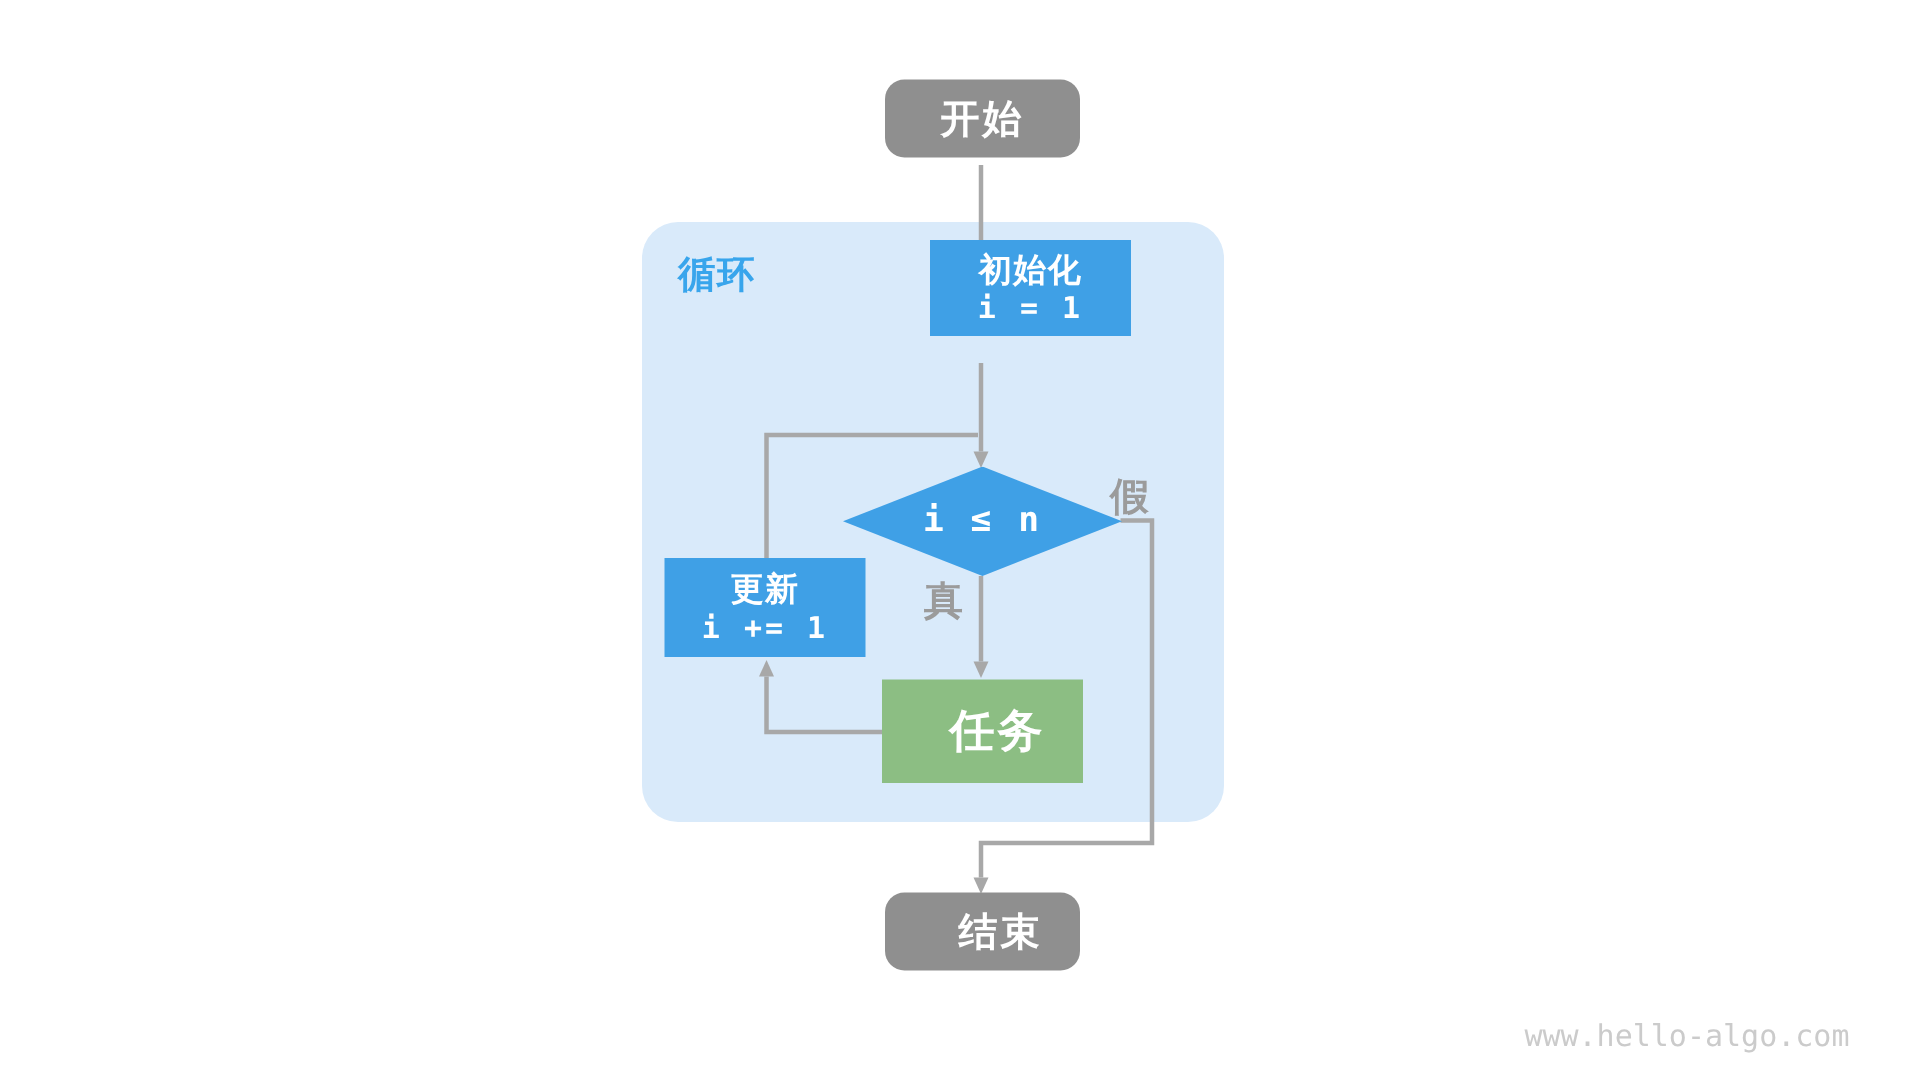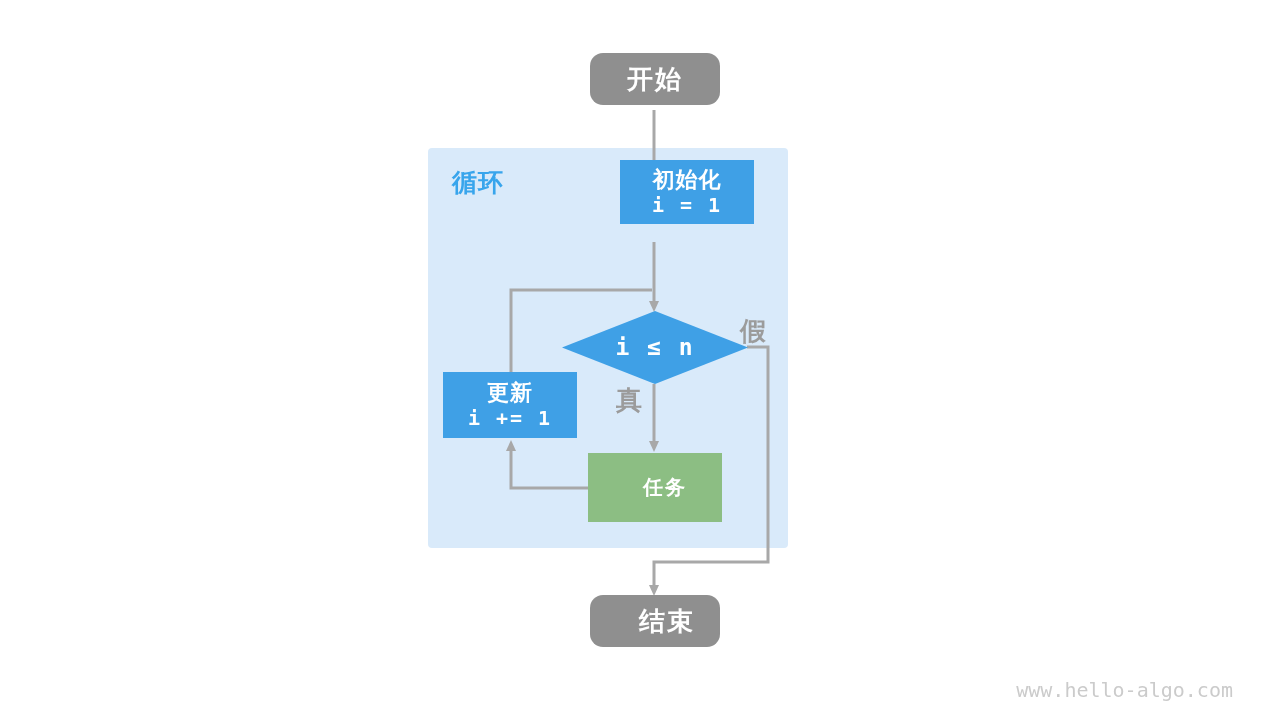--- a/index.html
+++ b/index.html
@@ -15,22 +15,23 @@
     background: #ffffff;
     overflow: hidden;
   }
   .loop-container {
     position: absolute;
     left: 428px;
     top: 148px;
     width: 360px;
     height: 400px;
     background: var(--container-bg, #d9eafa);
-    border-radius: 4px;
+    border-radius: 24px;
     z-index: 1;
+    padding-left: 28px;
   }
   .loop-label {
     position: absolute;
     left: 24px;
     top: 18px;
     font-size: 25px;
     font-weight: bold;
     color: var(--loop-label, #38a5ec);
     letter-spacing: 1px;
   }
@@ -75,21 +76,21 @@
   .node-process {
     background: var(--node-blue, #3fa0e6);
     font-size: 22px;
     letter-spacing: 1px;
   }
   .node-init   { left: 588px; top: 160px; width: 134px; height: 64px; margin-left: 32px; }
   .node-update { left: 443px; top: 372px; width: 134px; height: 66px; }
   .node-task {
     left: 588px; top: 453px; width: 134px; height: 69px;
     background: var(--node-green, #8cbe83);
-    font-size: 20px;
+    font-size: 30px;
     letter-spacing: 2px;
     padding-left: 20px;
   }
   .node-condition {
     left: 562px; top: 311px; width: 186px; height: 73px;
     background: var(--node-blue, #3fa0e6);
     clip-path: polygon(50% 0, 100% 50%, 50% 100%, 0 50%);
     font-size: 24px;
   }
   .code {

